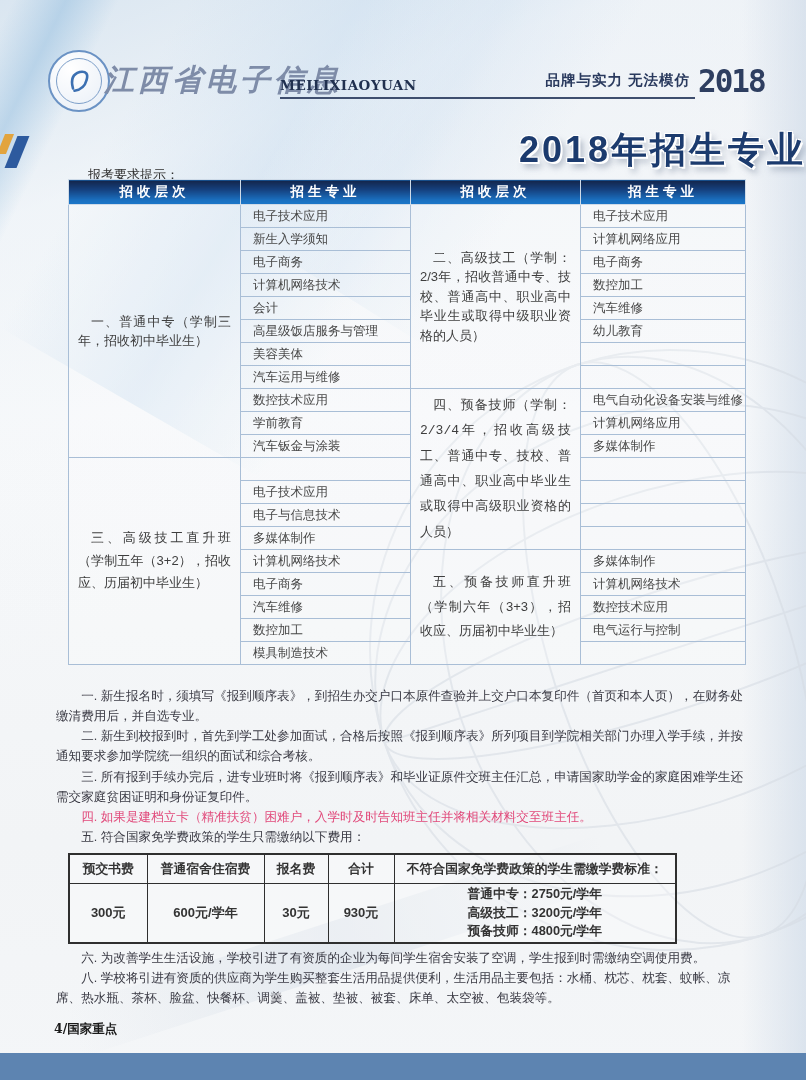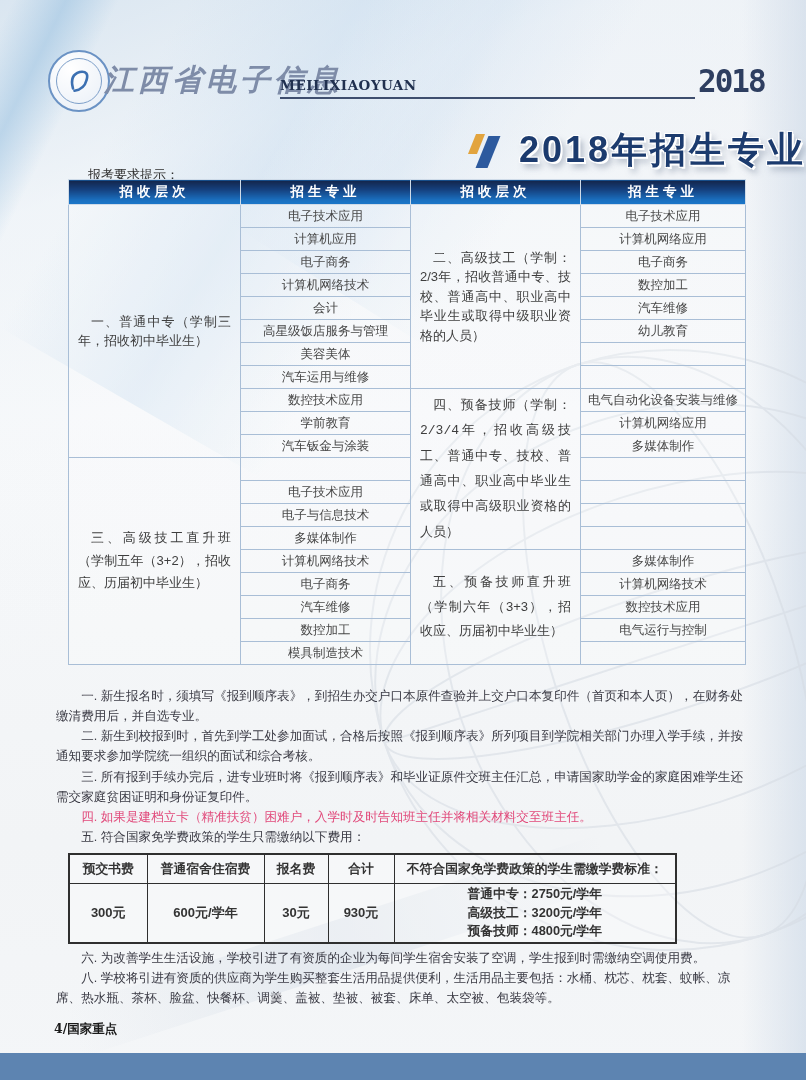--- a/index.html
+++ b/index.html
@@ -33,37 +33,37 @@
     font-weight:bold;font-size:30px;letter-spacing:4px;color:#7e8ca8;white-space:nowrap;}
   .meili{position:absolute;left:280px;top:77px;font-family:"DejaVu Serif",serif;font-weight:bold;
     font-size:13.5px;letter-spacing:.5px;color:#20304f;}
   .hline{position:absolute;left:280px;top:97px;width:415px;border-top:2px solid #3e4e6e;}
   .slogan{position:absolute;left:430px;top:71px;width:260px;text-align:right;
     font-weight:bold;font-size:14.5px;letter-spacing:1px;color:#2a3a5e;}
   .year{position:absolute;left:698px;top:62px;font-family:"DejaVu Sans Mono",monospace;
     font-weight:bold;font-size:31px;letter-spacing:-2px;color:#2e3e60;transform:scaleY(1.05);}
 
   
-  .title-row{position:absolute;left:0;top:126px;width:100%;display:flex;justify-content:flex-end;
+  .title-row{position:absolute;left:0;top:126px;width:100%;display:flex;justify-content:space-between;
     align-items:center;gap:20px;}
   .slash-icon{position:relative;width:28px;height:40px;flex:0 0 auto;}
   .slash-icon .bar-y{position:absolute;left:1px;top:3px;width:9px;height:20px;background:#e2a43e;transform:skewX(-22deg);}
   .slash-icon .bar-b{position:absolute;left:11px;top:5px;width:12px;height:32px;background:#2d5a9e;transform:skewX(-22deg);}
   .title-text{font-size:36px;font-weight:bold;color:#1c3b6e;letter-spacing:3px;
     text-shadow:2px 2px 0 #ffffff,-1px -1px 0 #ffffff,1px -1px 0 #fff,-1px 1px 0 #fff,4px 5px 6px rgba(100,115,140,.55);}
   .hint{position:absolute;left:88px;top:166px;font-size:13px;color:#2f2f2f;}
 
   
   .adm-wrap{position:absolute;left:68px;top:179px;width:677px;}
   table.adm{border-collapse:collapse;table-layout:fixed;width:100%;}
   table.adm th{height:22px;color:#fff;font-size:13.5px;font-weight:bold;letter-spacing:4px;
     border:1px solid #cfdbe8;
     background:linear-gradient(180deg,#13254a 0%,#15407e 38%,#1a70c0 82%,#1b77c9 100%);}
   table.adm td{height:22px;border:1px solid #a9bed6;font-size:12.5px;color:#474747;
-    padding:0 6px;background:rgba(255,255,255,.22);text-align:center;}
+    padding:0 12px;background:rgba(255,255,255,.22);}
   table.adm td.maj{white-space:nowrap;overflow:hidden;}
   table.adm td.lvl{text-align:justify;text-indent:1em;padding:0 9px;color:#3e3e3e;font-size:13px;}
   .lh-a{line-height:1.5;} .lh-b{line-height:1.75;} .lh-c{line-height:1.95;font-family:Liberation Mono, monospace;} .lh-d{line-height:1.9;}
 
   
   .notice{position:absolute;left:56px;top:680px;width:696px;}
   .notice-title-row{display:flex;align-items:center;gap:10px;margin-left:20px;height:30px;}
   .notice .slash-icon{transform:scale(.8);}
   .notice-title{font-size:21px;font-weight:bold;color:#1d3c70;letter-spacing:2px;}
   .notice-body{margin-top:6px;font-size:12.6px;color:#3a3a44;}
@@ -107,20 +107,21 @@
   <div class="logo">
     <div class="logo-inner">
       <svg width="30" height="30" viewBox="0 0 40 40" fill="none">
         <path d="M12 30 Q 7 12 21 8 Q 34 6 30 19 Q 27 31 14 33" stroke="#3c70b2" stroke-width="3.5" stroke-linecap="round"></path>
       </svg>
     </div>
   </div>
   <div class="school-name">江西省电子信息</div>
   <div class="meili">MEILIXIAOYUAN</div>
   <div class="hline"></div>
+  <div class="slogan">品牌与实力 无法模仿</div>
   <div class="year">2018</div>
 
   <div class="title-row">
     <span class="slash-icon">
       <span class="bar-y"></span>
         <span class="bar-b"></span>
     </span>
     <span class="title-text">2018年招生专业</span>
   </div>
   <div class="hint">报考要求提示：</div>
@@ -142,21 +143,21 @@
         </tr>
       </thead>
       <tbody>
           <tr>
             <td class="lvl lh-a" rowspan="11">一、普通中专（学制三年，招收初中毕业生）</td>
             <td class="maj">电子技术应用</td>
             <td class="lvl lh-a" rowspan="8">二、高级技工（学制：2/3年，招收普通中专、技校、普通高中、职业高中毕业生或取得中级职业资格的人员）</td>
             <td class="maj">电子技术应用</td>
           </tr>
           <tr>
-            <td class="maj">计算机应用</td>
+            <td class="maj">新生入学须知</td>
             <td class="maj">计算机网络应用</td>
           </tr>
           <tr>
             <td class="maj">电子商务</td>
             <td class="maj">电子商务</td>
           </tr>
           <tr>
             <td class="maj">计算机网络技术</td>
             <td class="maj">数控加工</td>
           </tr>

